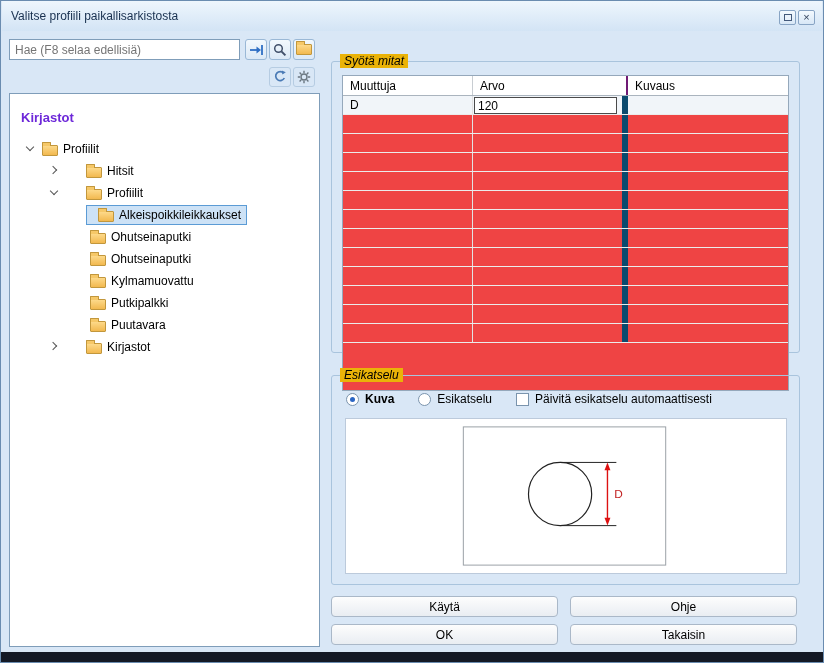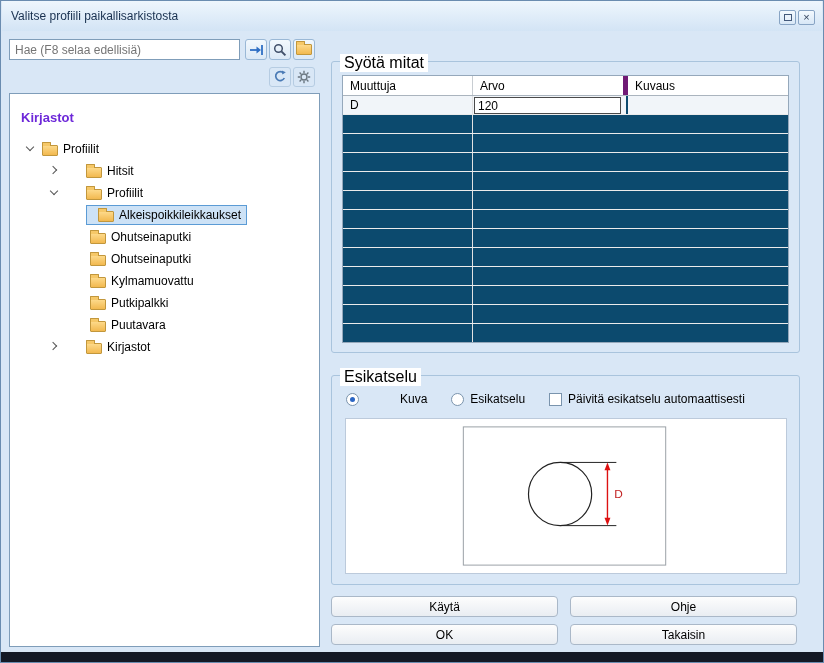--- a/index.html
+++ b/index.html
@@ -69,53 +69,53 @@
   .chev-right::before { top:4px; left:4px; transform:rotate(-45deg); }
   .chev-down::before  { top:3px; left:5px; transform:rotate(45deg); }
   .chev-none::before  { display:none; }
   .row-content { display:flex; align-items:center; gap:5px; padding:2px 5px 2px 3px; border:1px solid transparent; }
   .tree-item.selected .row-content { background:#cde2f6; border-color:#5b9bd5;padding-left:11px; }
   .tree-label { white-space:nowrap; }
 
   
   .groupbox { position:absolute; border:1px solid #a9c4dd; border-radius:3px; }
   .groupbox-label {
-    position:absolute; top:-8px; left:8px; background:#ffffff; padding:0 4px; font-size:16px;
+    position:absolute; top:-8px; left:8px; background:#eab308; padding:0 4px; font-size:12px;font-style:italic;
   }
   .gb-dims { left:330px; top:60px; width:469px; height:292px; }
   .gb-preview { left:330px; top:374px; width:469px; height:210px; }
 
   
   .dims-table {
-    position:absolute; left:10px; top:13px; right:10px; height:268px;
-    background:#0c4a6e; border:1px solid #95a8bb; overflow:hidden;
+    position:absolute; left:10px; top:13px; right:10px; height:316px;
+    background:#ef4444; border:1px solid #95a8bb; overflow:hidden;
   }
   .g-header { display:flex; height:20px; border-bottom:1px solid #aab4be; background:#fff; }
   .gc { display:flex; align-items:center; padding-left:7px; overflow:hidden; }
   .gc1 { flex:0 0 130px; border-right:1px solid #c8cdd2; }
-  .gc2 { flex:0 0 155px; border-right:5px solid #701a75; }
+  .gc2 { flex:0 0 155px; border-right:2px solid #701a75; }
   .gc3 { flex:1; }
   .g-row { display:flex; height:19px; border-bottom:1px solid #ebebeb; }
   .g-row .gc1 { border-right:1px solid #e2e2e2; }
-  .g-row .gc2 { border-right:2px solid #0c4a6e; padding:0;align-items:center; }
+  .g-row .gc2 { border-right:6px solid #0c4a6e; padding:0;align-items:center; }
   .g-row.filled { background:#f1f5f9; }
   .cell-input {
     width:calc(100% - 6px); height:17px; margin:1px 3px 0 1px;
     border:1px solid #4a4a4a; padding:0 3px;
     font:12px "Liberation Sans",sans-serif; background:#fff;
   }
 
   
   .preview-controls { position:absolute; left:14px; top:16px; display:flex; align-items:center; }
   .ctrl { display:flex; align-items:center; gap:6px; cursor:pointer; }
   .ctrl + .ctrl { margin-left:24px; }
   .radio { width:13px; height:13px; border:1px solid #7a94ad; border-radius:50%; background:#fff; position:relative; }
   .radio.checked::after { content:""; position:absolute; inset:3px; border-radius:50%; background:#2b66c4; }
   .checkbox { width:13px; height:13px; border:1px solid #7a94ad; background:#fff; }
-  .ctrl-label-bold { font-weight:normal;margin-left:35px; }
+  .ctrl-label-bold { font-weight:bold; }
   .preview-area {
     position:absolute; left:13px; top:42px; width:442px; height:156px;
     background:#fff; border:1px solid #bccadb;
   }
   .preview-svg { width:100%; height:100%; display:block; }
 
   
   .btn {
     position:absolute; width:227px; height:21px;
     background:linear-gradient(#fdfdfd,#e9edf2); border:1px solid #aab8c8; border-radius:4px;

